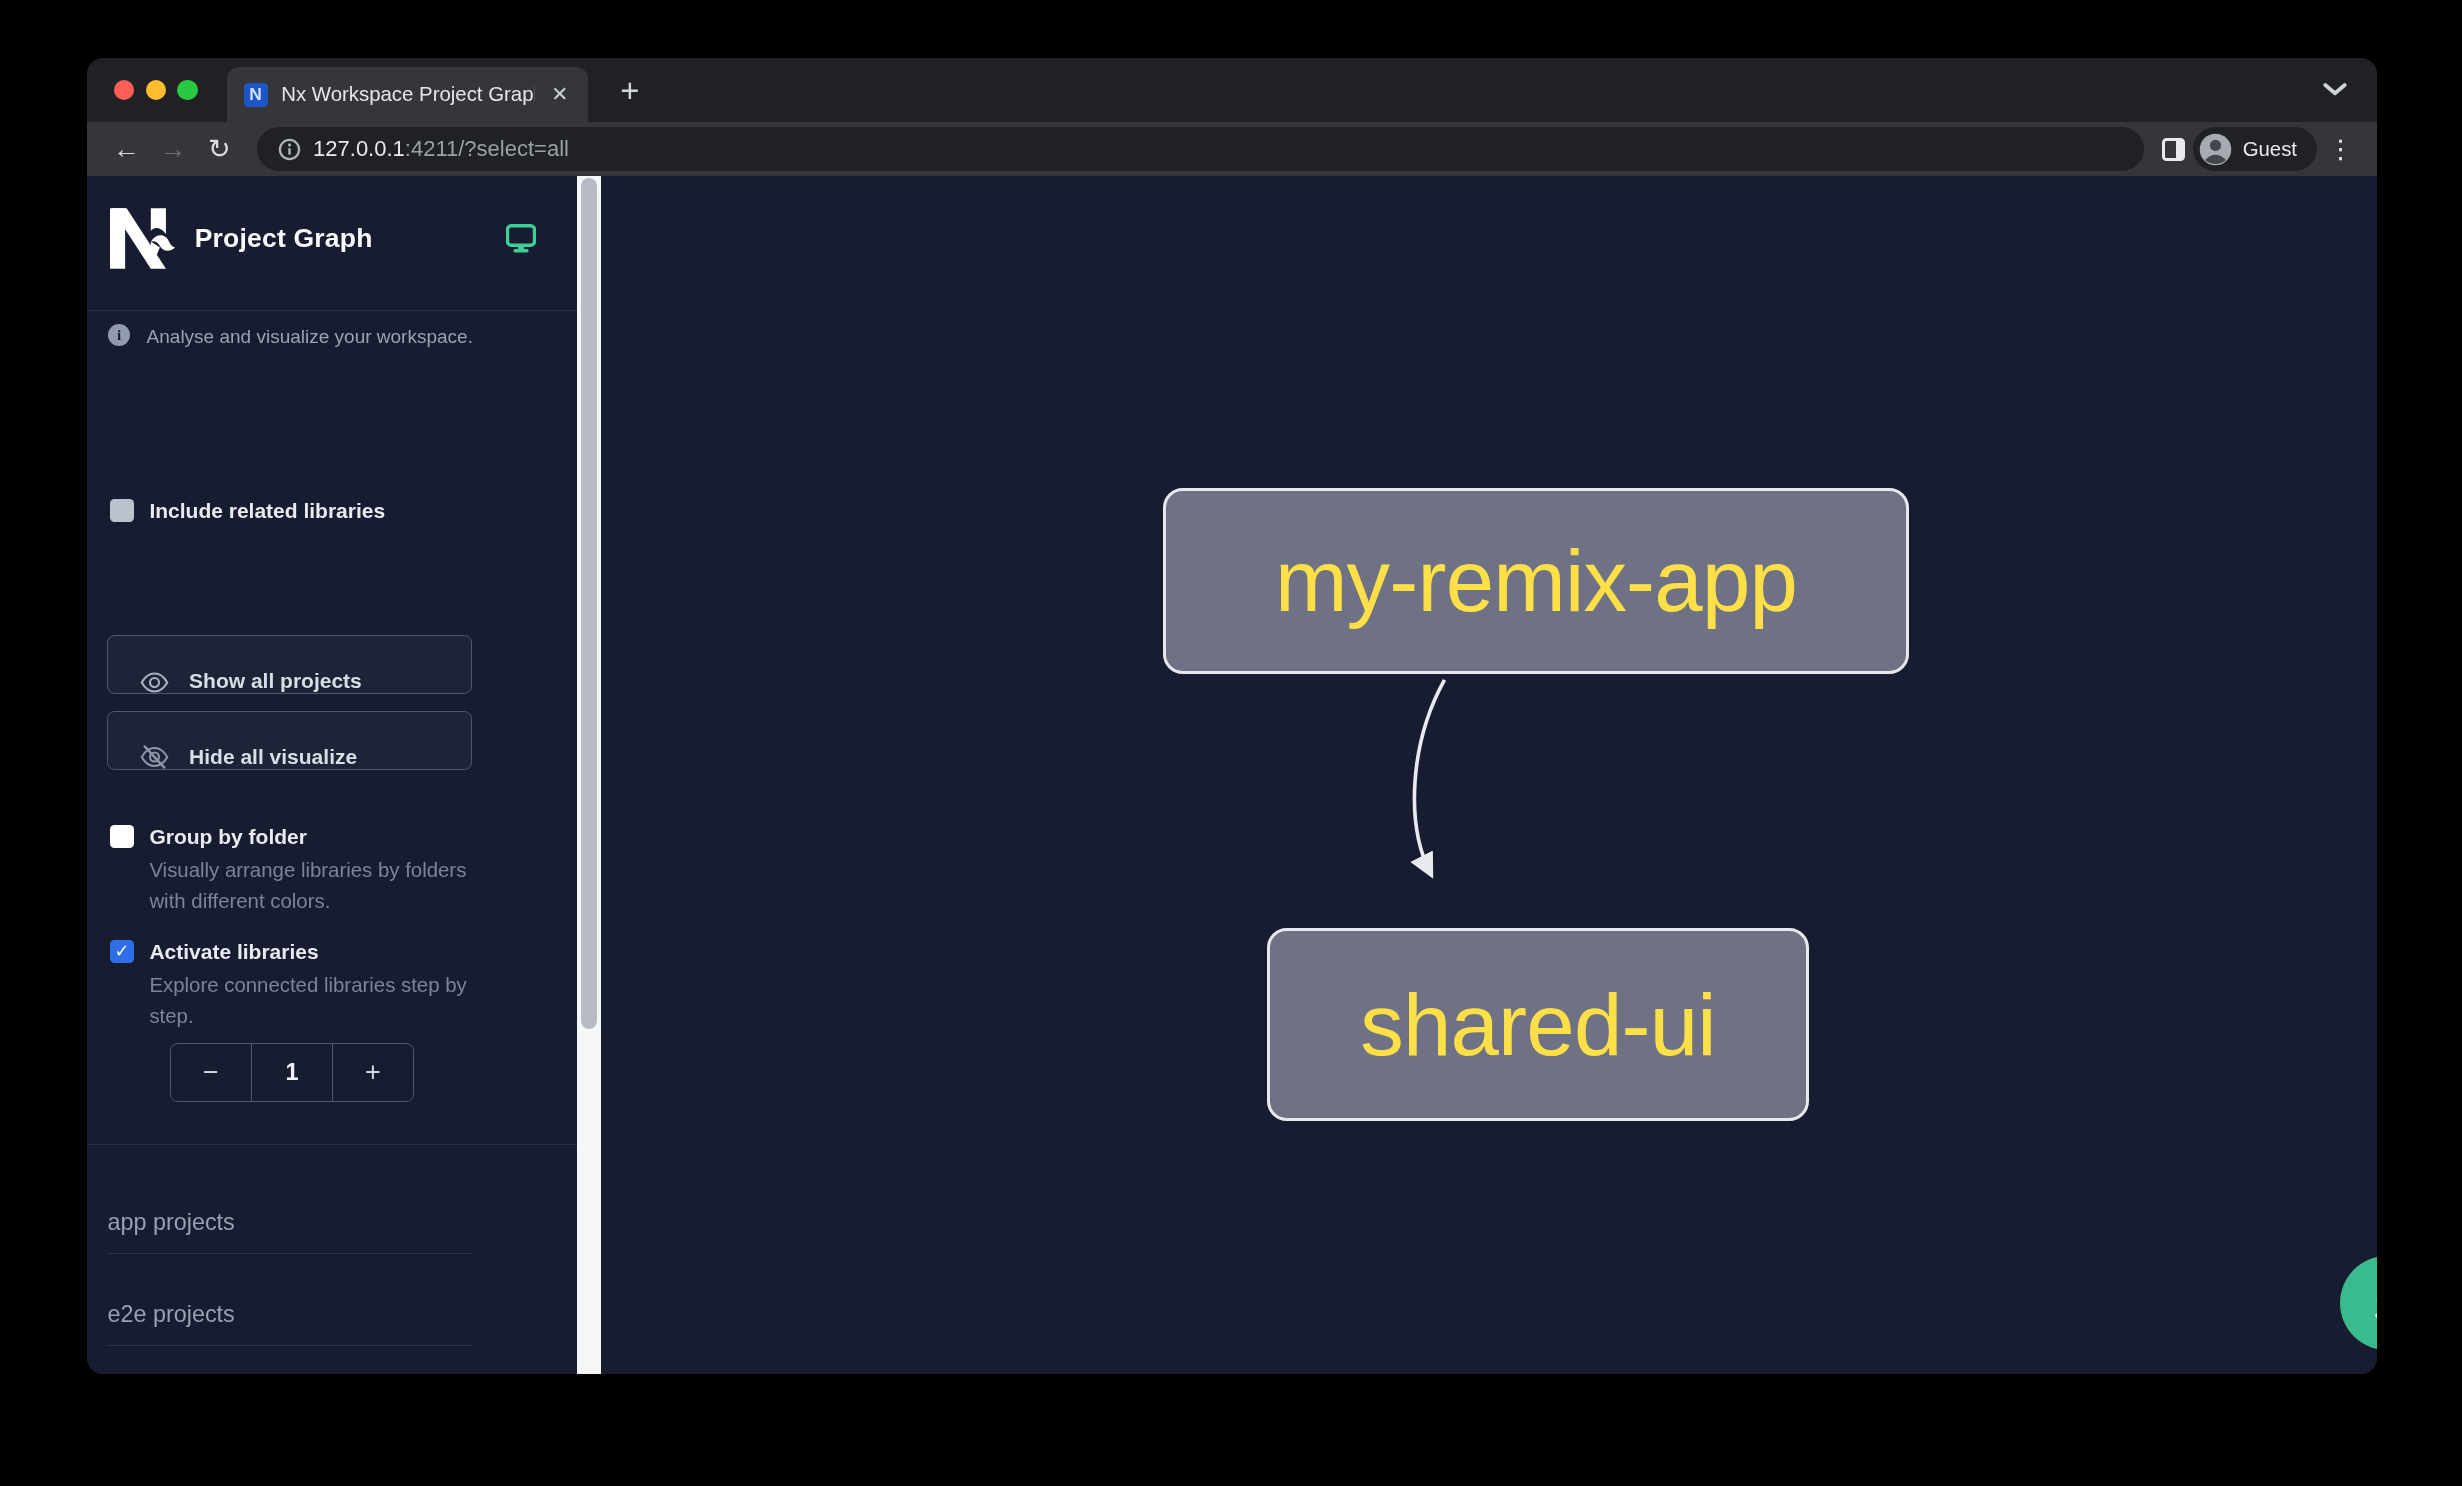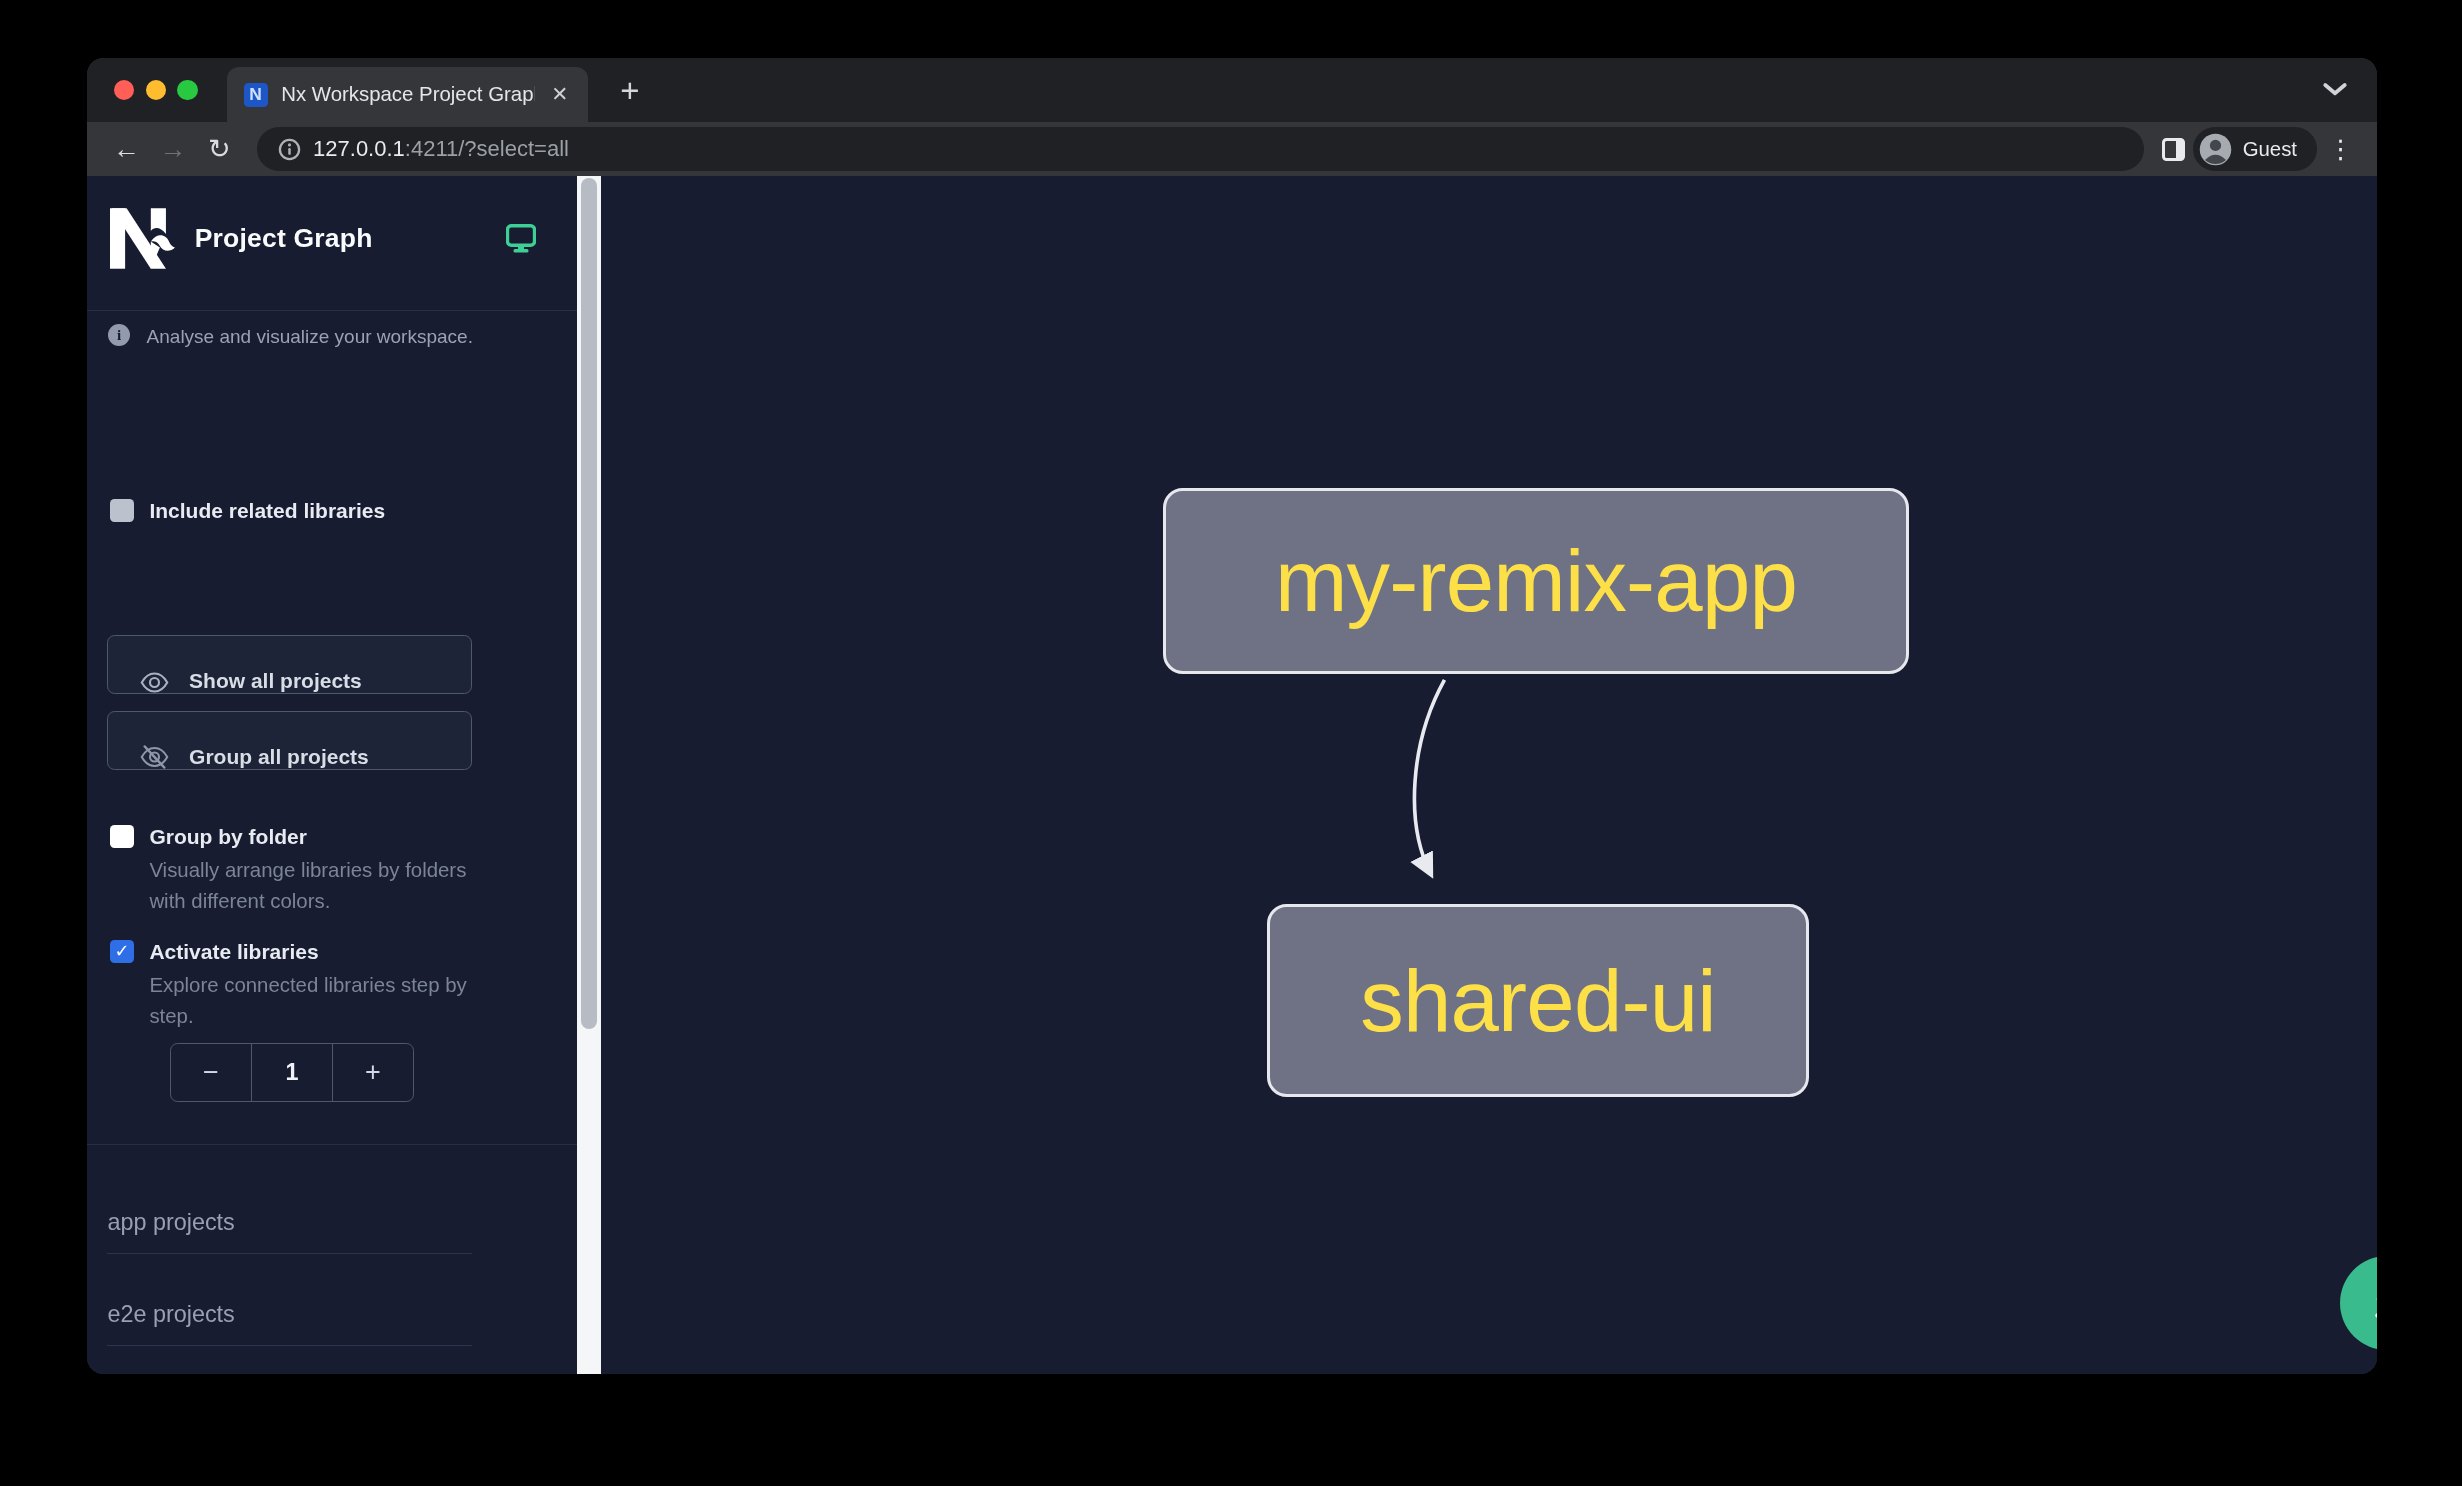--- a/index.html
+++ b/index.html
@@ -184,21 +184,21 @@
             </svg>
           <span>Show all projects</span>
         </div>
 
         <div class="sb-btn" style="top:535px;">
           <svg width="29" height="24" viewBox="0 0 38 32">
               <path d="M2 16C7 7 13 4 19 4s12 3 17 12c-5 9-11 12-17 12S7 25 2 16z" fill="none" stroke="#8f96a8" stroke-width="2.8"></path>
               <circle cx="19" cy="16" r="6" fill="none" stroke="#8f96a8" stroke-width="2.8"></circle>
               <line x1="6" y1="2" x2="32" y2="30" stroke="#8f96a8" stroke-width="3.4" stroke-linecap="round"></line>
             </svg>
-          <span>Group all projects</span>
+          <span>Hide all visualize</span>
         </div>
 
         <div class="checkrow" style="top:647px;height:144px;">
           <div class="cbox white"></div>
           <div class="check-label">Group by folder</div>
           <div class="check-desc">Visually arrange libraries by folders with different colors.</div>
         </div>
 
         <div class="checkrow" style="top:762px;height:144px;">
           <div class="cbox blue">
@@ -236,21 +236,21 @@
             <marker id="arrowhead" markerWidth="9" markerHeight="8" refX="5.5" refY="3.5" orient="auto" markerUnits="strokeWidth">
               <path d="M0,0 L7,3.5 L0,7 z" fill="var(--edge)"></path>
             </marker>
           </defs>
           <path d="M 1165 660 C 1118 745, 1110 858, 1146 928" fill="none" stroke="var(--edge)" stroke-width="5" marker-end="url(#arrowhead)"></path>
         </svg>
 
         <div class="node" style="left:562px;top:312px;width:746px;height:186px;">
           <div class="node-label">my-remix-app</div>
         </div>
-        <div class="node" style="left:666px;top:728px;width:542px;height:193px;">
+        <div class="node" style="left:666px;top:752px;width:542px;height:193px;">
           <div class="node-label">shared-ui</div>
         </div>
 
         <div class="fab">
           <svg width="39" height="39" viewBox="0 0 52 52">
             <line x1="26" y1="8" x2="26" y2="30" stroke="#fff" stroke-width="6.5" stroke-linecap="round"></line>
             <polyline points="15,20 26,31.5 37,20" fill="none" stroke="#fff" stroke-width="6.5" stroke-linecap="round" stroke-linejoin="round"></polyline>
             <line x1="13" y1="42" x2="39" y2="42" stroke="#fff" stroke-width="6.5" stroke-linecap="round"></line>
           </svg>
         </div>

